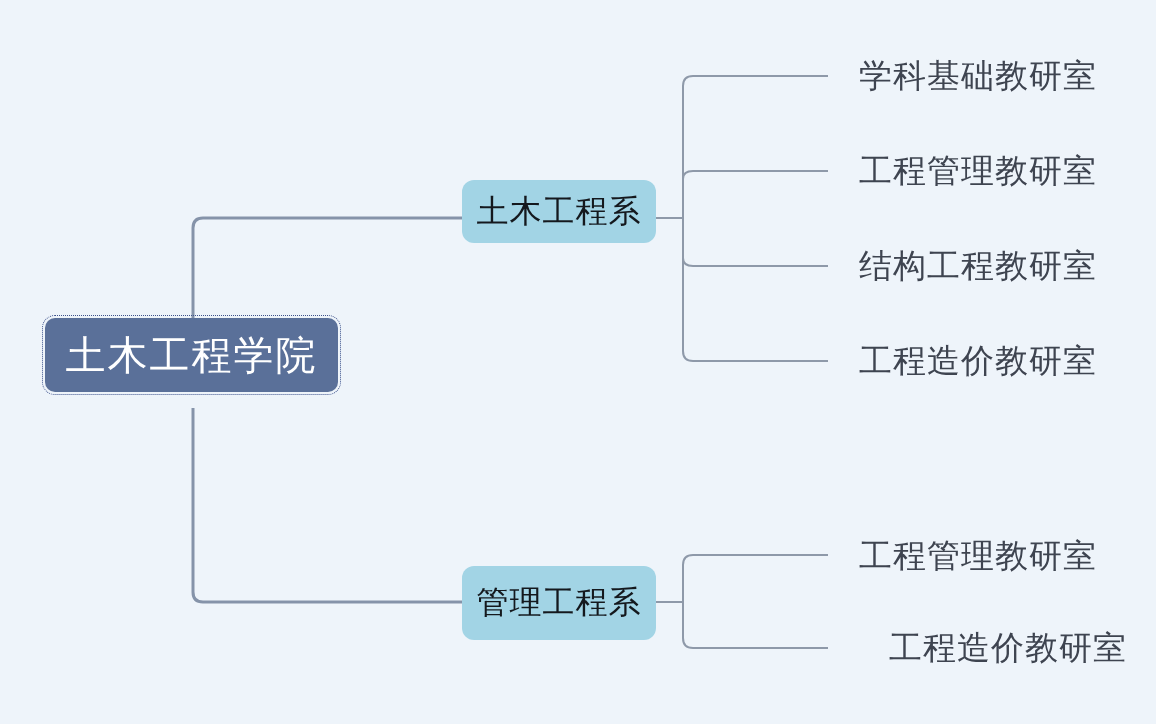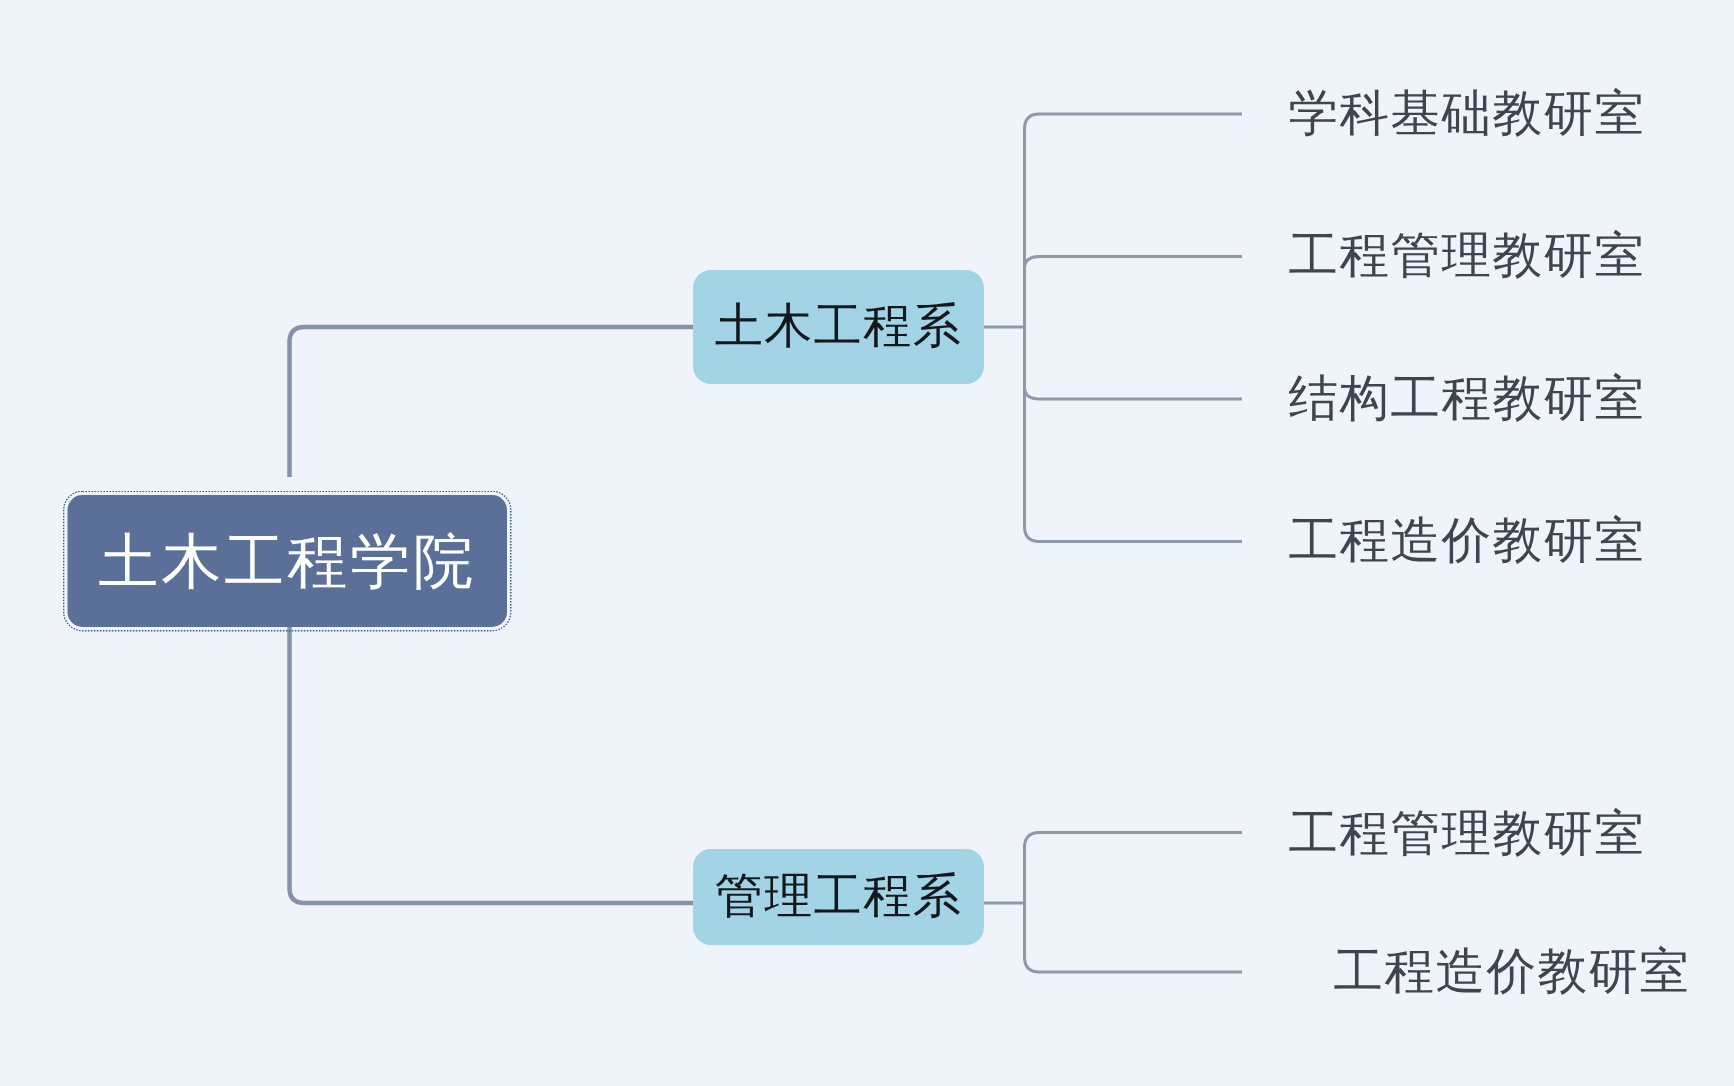--- a/index.html
+++ b/index.html
@@ -22,41 +22,41 @@
   }
   .node {
     position: absolute;
     display: flex;
     align-items: center;
     justify-content: center;
     white-space: nowrap;
     cursor: pointer;
   }
   .node.root {
-    left: 45px; top: 330px;
-    width: 293px; height: 88px;
+    left: 45px; top: 318px;
+    width: 293px; height: 74px;
     background: #5a7099;
     border-radius: 10px;
     color: #ffffff;
     font-size: 40px;
     letter-spacing: 2px;
     outline: 1px dotted #3d528c;
     outline-offset: 2px;
   }
   .node.branch {
     left: 462px;
     width: 194px;
     background: #a2d4e5;
     border-radius: 12px;
     color: #14181d;
     font-size: 32px;
     letter-spacing: 1px;
   }
-  .node.branch-1 { top: 180px; height: 76px; }
-  .node.branch-2 { top: 566px; height: 64px; }
+  .node.branch-1 { top: 180px; height: 63px; }
+  .node.branch-2 { top: 566px; height: 74px; }
   .leaf {
     position: absolute;
     left: 859px;
     transform: translateY(-50%);
     color: #3e4450;
     font-size: 33px;
     letter-spacing: 1px;
     white-space: nowrap;
     cursor: pointer;
   }

